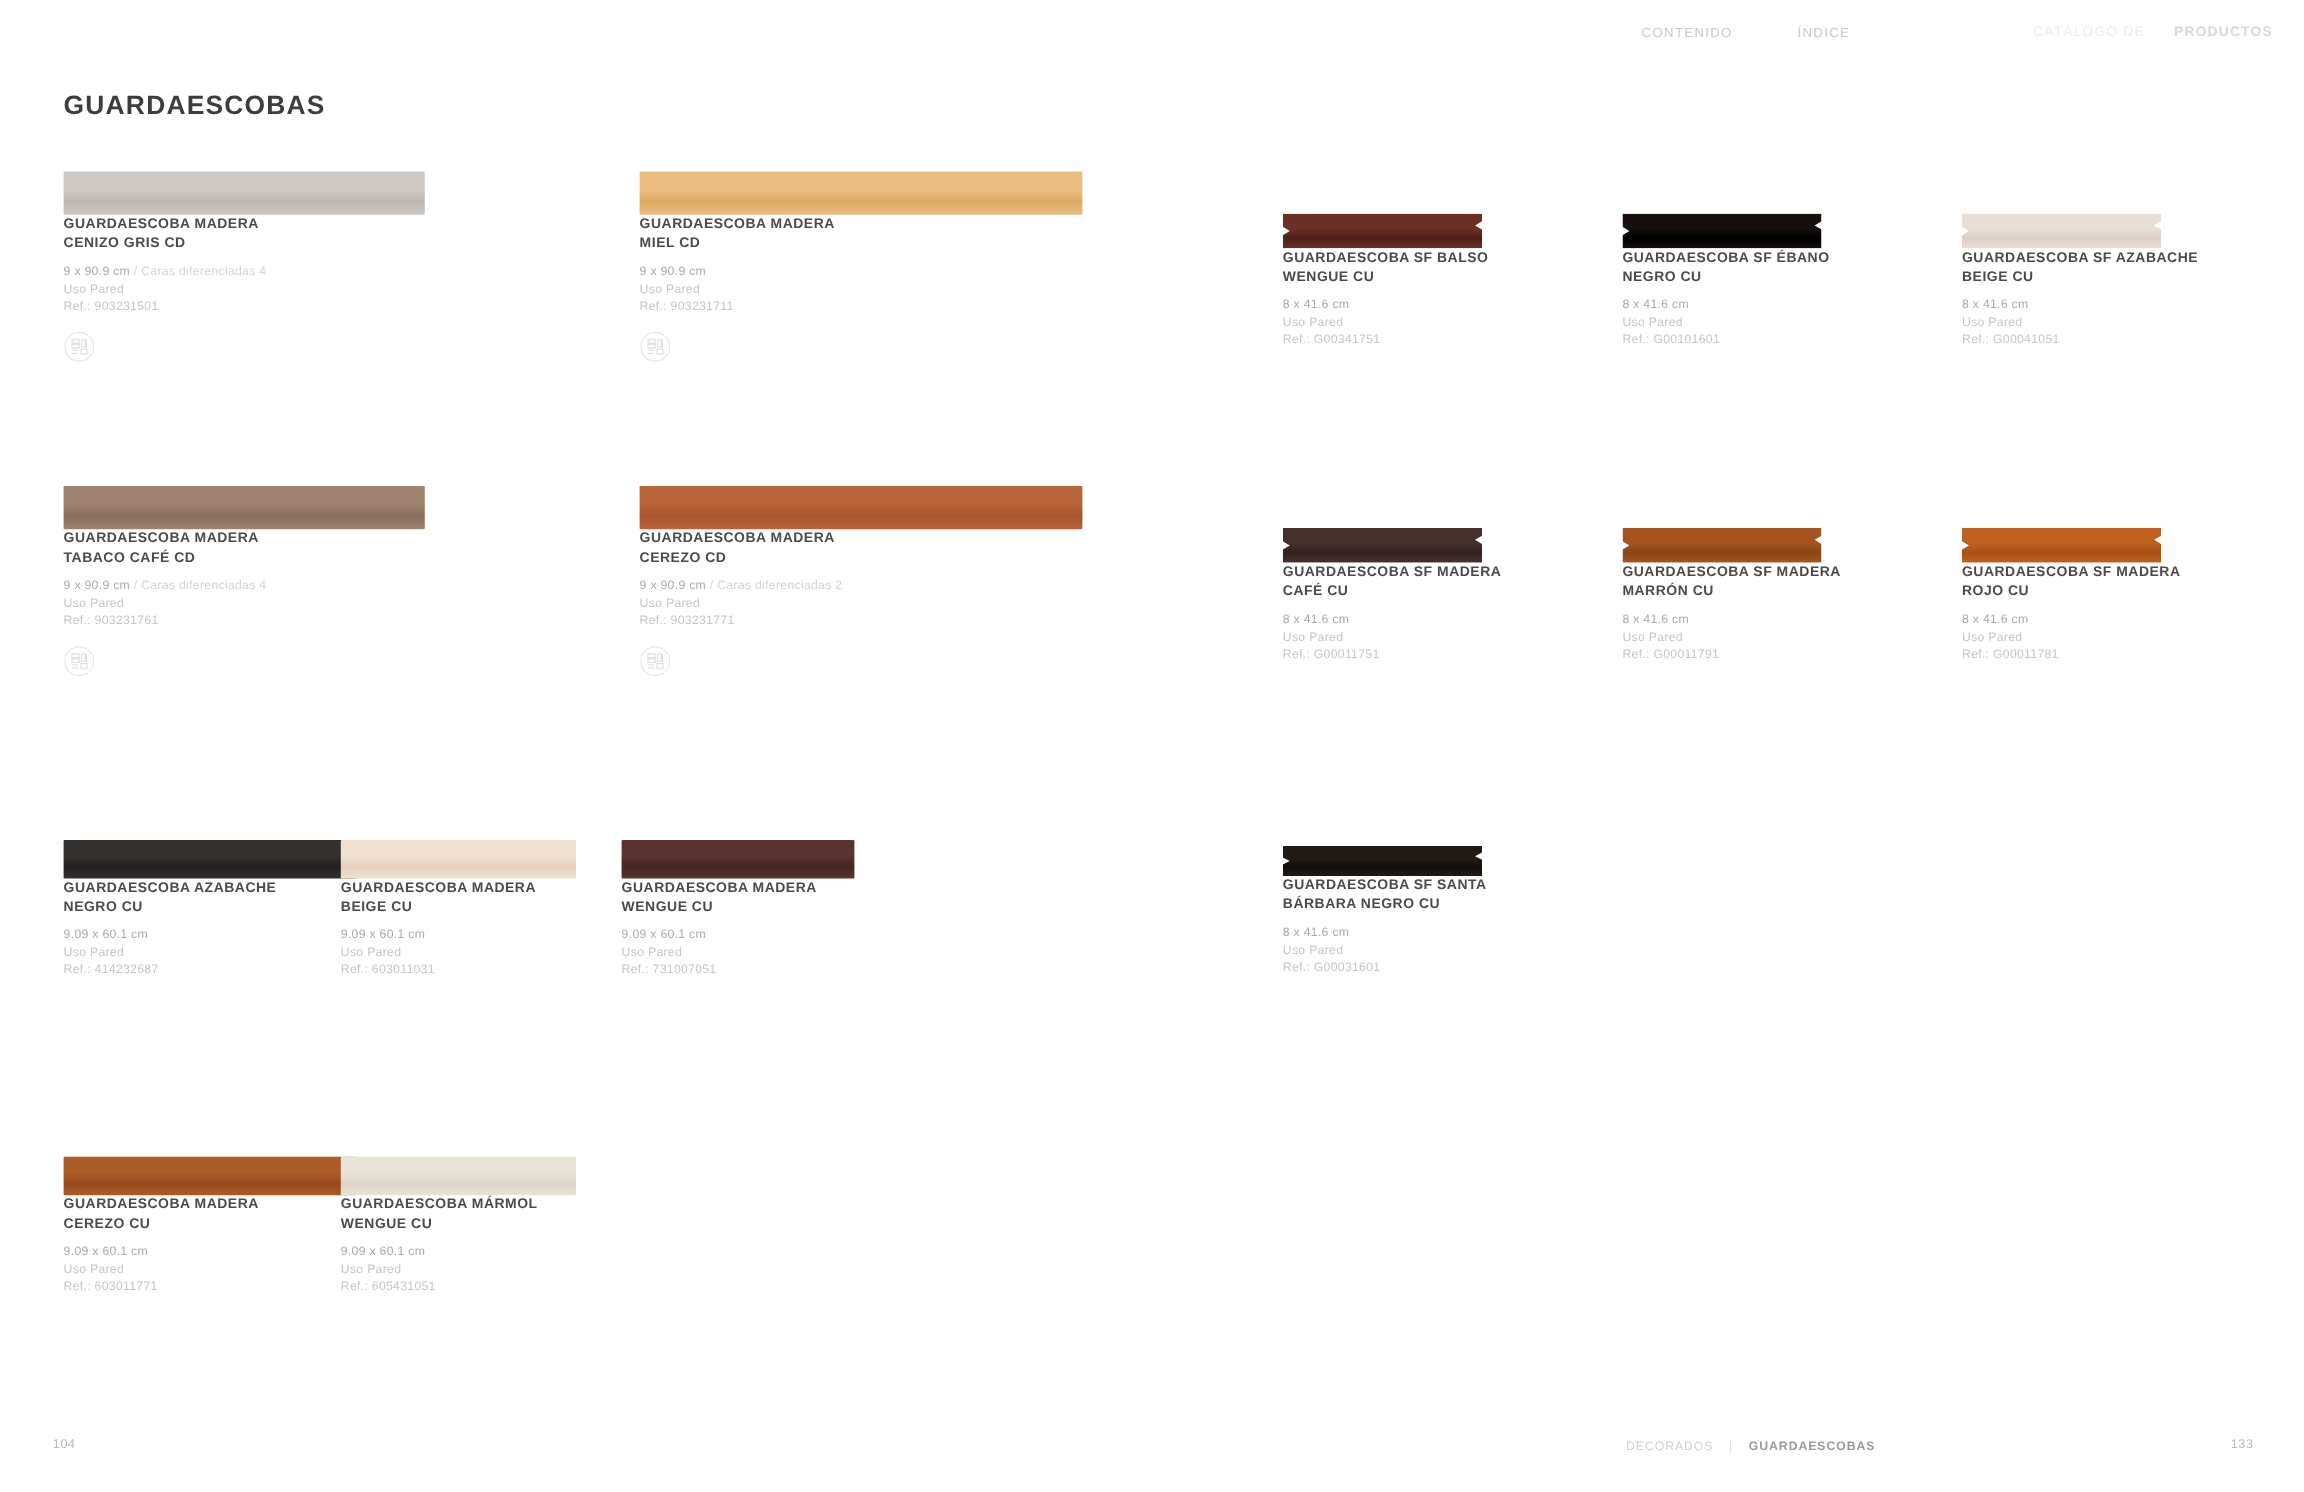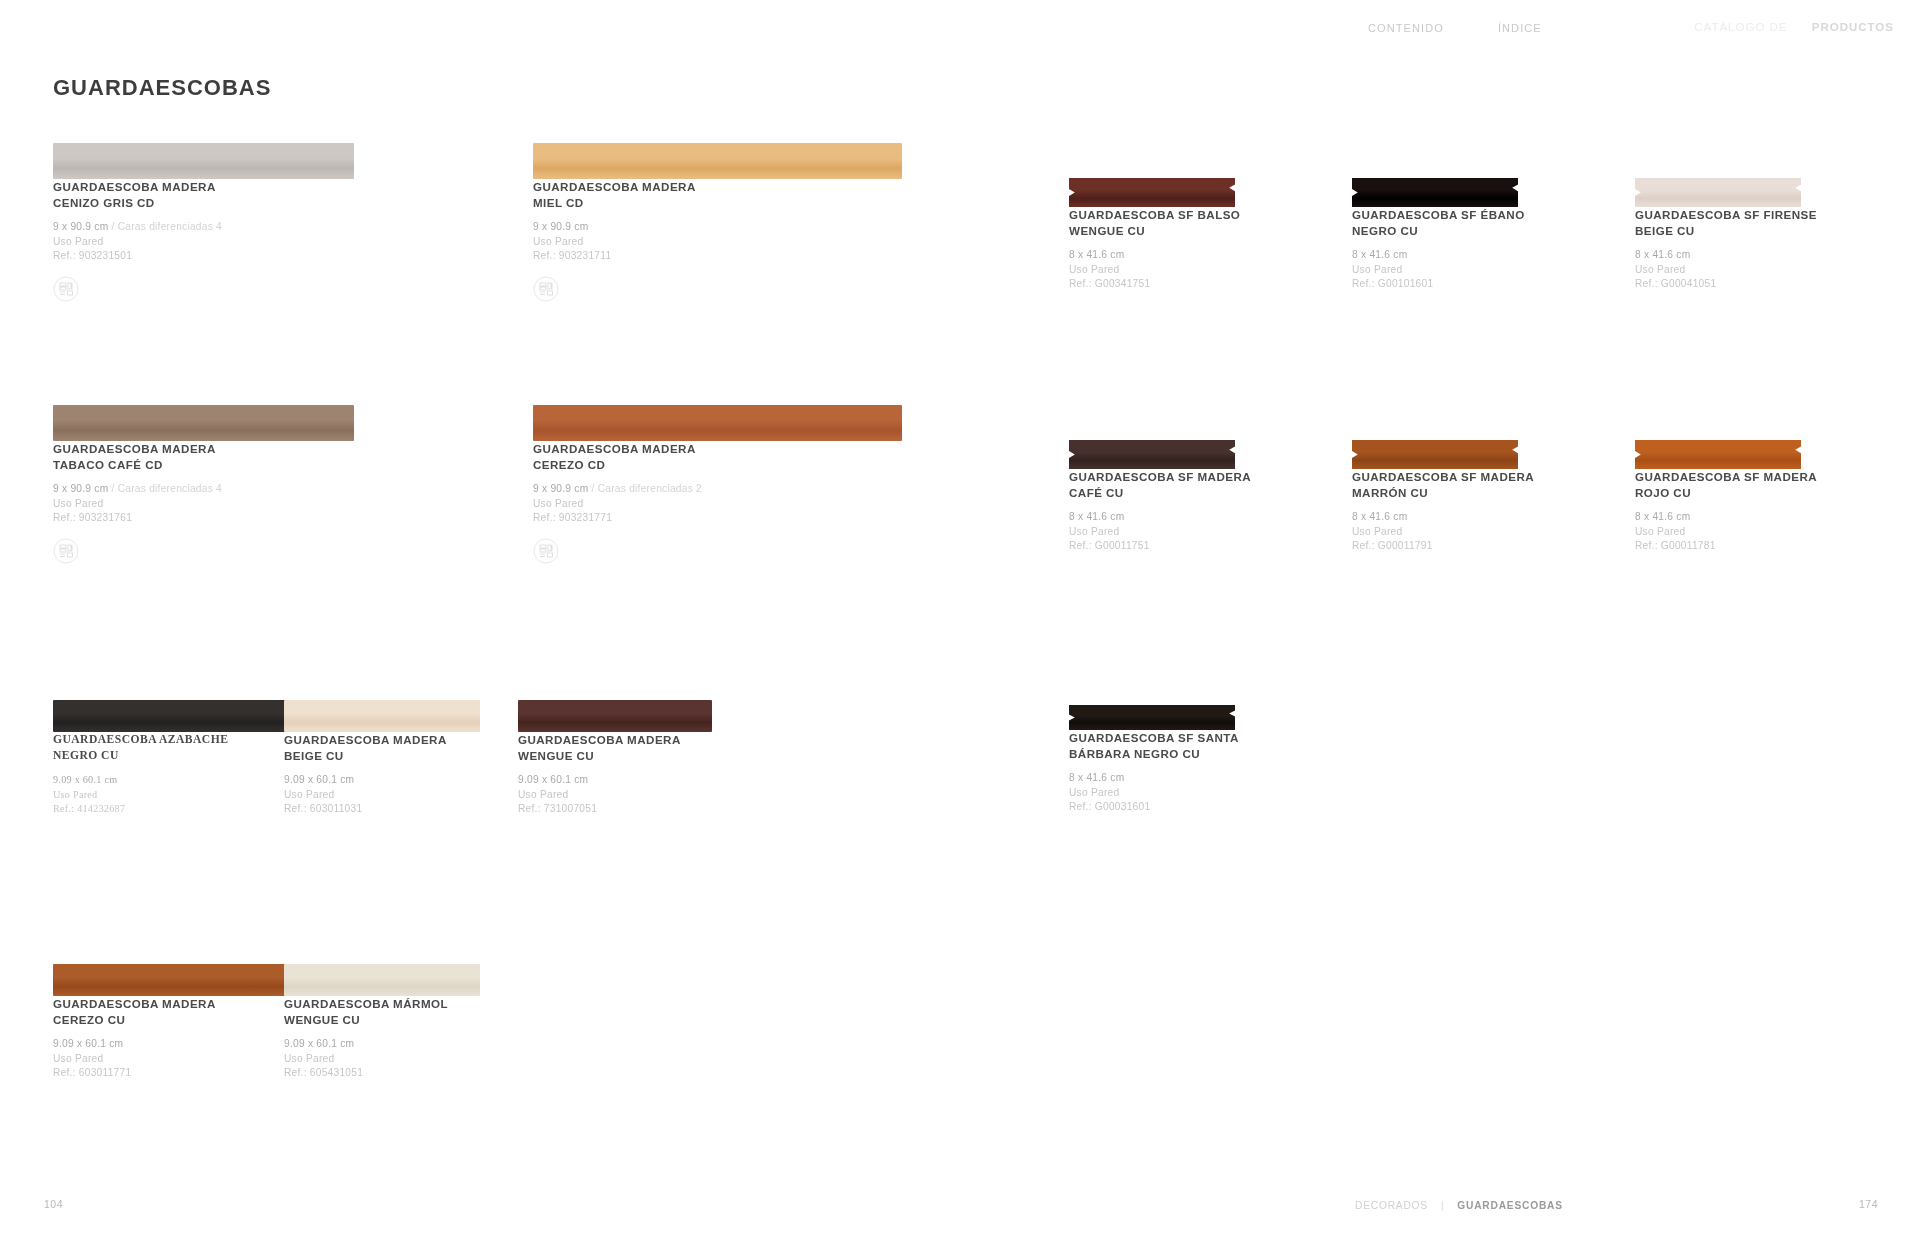--- a/index.html
+++ b/index.html
@@ -172,21 +172,21 @@
       <div class="prod-name">GUARDAESCOBA SF ÉBANO
 NEGRO CU</div>
       <div class="prod-meta">
         <div><span class="dim">8 x 41.6 cm</span></div>
         <div>Uso Pared</div>
         <div>Ref.: G00101601</div>
       </div>
     </div>
     <div class="product" style="left: 1635px; top: 178px;">
       <div class="swatch swatch-sf" style="width: 166px; height: 29px; background: linear-gradient(rgb(233, 222, 215) 0%, rgb(233, 222, 215) 42%, rgb(221, 207, 198) 70%, rgb(233, 222, 215) 100%);"></div>
-      <div class="prod-name">GUARDAESCOBA SF FIRENSE
+      <div class="prod-name">GUARDAESCOBA SF AZABACHE
 BEIGE CU</div>
       <div class="prod-meta">
         <div><span class="dim">8 x 41.6 cm</span></div>
         <div>Uso Pared</div>
         <div>Ref.: G00041051</div>
       </div>
     </div>
     <div class="product" style="left: 53px; top: 405px;">
       <div class="swatch swatch-flat" style="width: 301px; height: 36px; background: linear-gradient(rgb(158, 132, 112) 0%, rgb(158, 132, 112) 42%, rgb(138, 111, 92) 70%, rgb(158, 132, 112) 100%);"></div>
       <div class="prod-name">GUARDAESCOBA MADERA
@@ -250,21 +250,21 @@
     <div class="product" style="left: 1635px; top: 440px;">
       <div class="swatch swatch-sf" style="width: 166px; height: 29px; background: linear-gradient(rgb(192, 96, 32) 0%, rgb(192, 96, 32) 42%, rgb(168, 79, 22) 70%, rgb(192, 96, 32) 100%);"></div>
       <div class="prod-name">GUARDAESCOBA SF MADERA
 ROJO CU</div>
       <div class="prod-meta">
         <div><span class="dim">8 x 41.6 cm</span></div>
         <div>Uso Pared</div>
         <div>Ref.: G00011781</div>
       </div>
     </div>
-    <div class="product" style="left: 53px; top: 700px; font-family: Liberation Serif, serif;">
+    <div class="product" style="left: 53px; top: 700px;">
       <div class="swatch swatch-flat" style="width: 244px; height: 32px; background: linear-gradient(rgb(51, 48, 46) 0%, rgb(51, 48, 46) 42%, rgb(34, 32, 32) 70%, rgb(51, 48, 46) 100%);"></div>
       <div class="prod-name">GUARDAESCOBA AZABACHE
 NEGRO CU</div>
       <div class="prod-meta">
         <div><span class="dim">9.09 x 60.1 cm</span></div>
         <div>Uso Pared</div>
         <div>Ref.: 414232687</div>
       </div>
     </div>
     <div class="product" style="left: 284px; top: 700px;">
@@ -319,14 +319,14 @@
     </div>
   </div>
 
 <div class="footer">
   <span class="pg-left">104</span>
   <div class="foot-center">
     <span class="cat">DECORADOS</span>
     <span class="sep">|</span>
     <span class="cur">GUARDAESCOBAS</span>
   </div>
-  <span class="pg-right">174</span>
+  <span class="pg-right">133</span>
 </div>
 
 </body></html>

